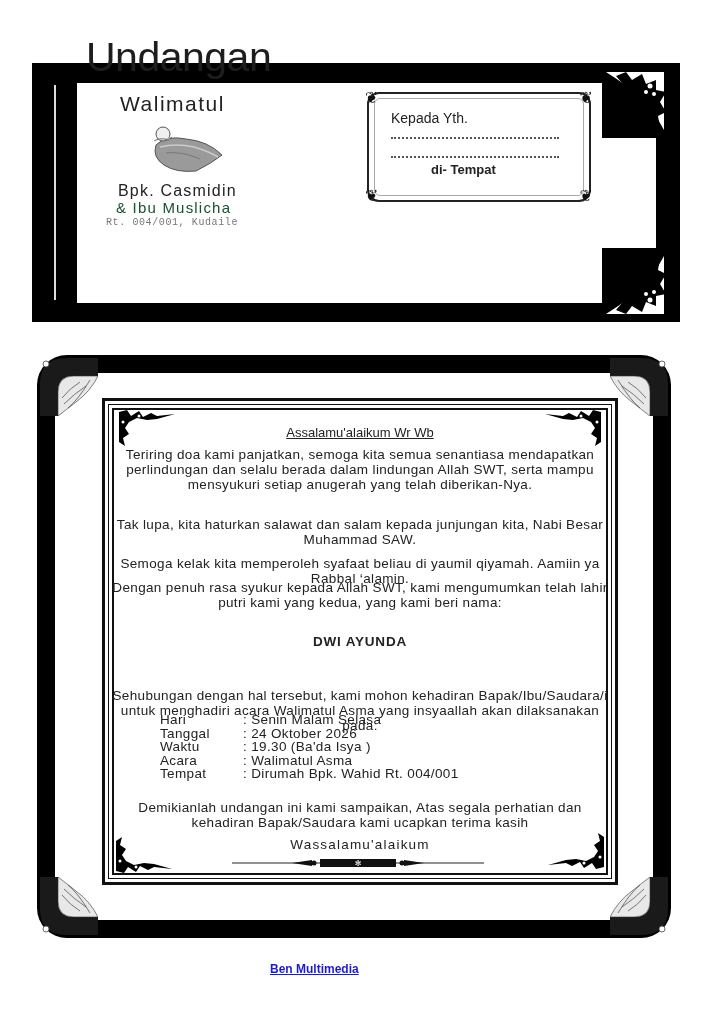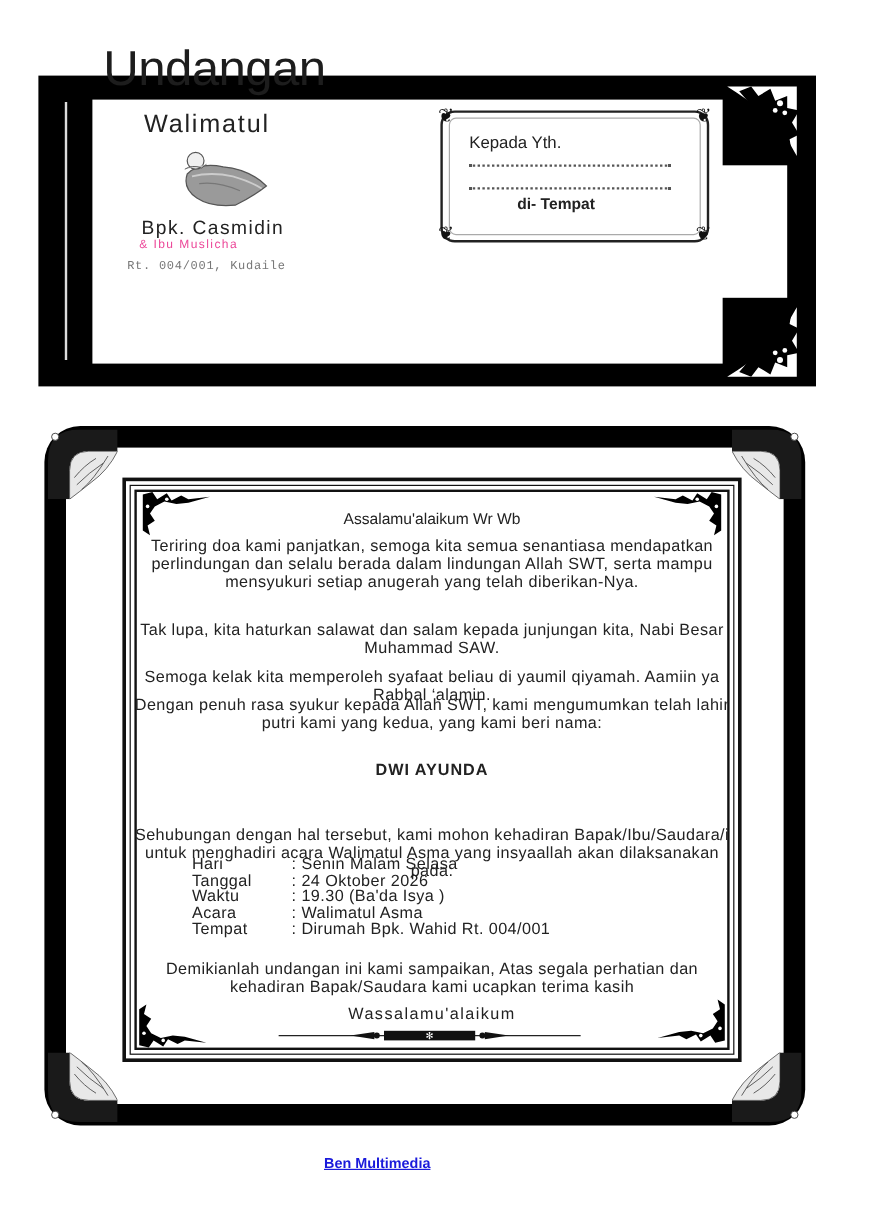--- a/index.html
+++ b/index.html
@@ -8,21 +8,21 @@
   
   .cover { position:absolute; left:32px; top:63px; width:648px; height:259px; background:#000; }
   .cover .thin-line { position:absolute; left:22px; top:22px; width:2px; height:215px; background:#ddd; }
   .cover .inner { position:absolute; left:45px; top:20px; width:580px; height:220px; background:#fff; }
   .cover .inner-right-bar { position:absolute; left:624px; top:20px; width:2px; height:220px; background:#000; }
 
   .title-undangan { position:absolute; left:86px; top:34px; font-size:41px; color:#1d1d1d; letter-spacing:-0.5px; }
   .title-walimatul { position:absolute; left:120px; top:92px; font-size:21px; letter-spacing:1.5px; color:#222; }
   .baby { position:absolute; left:146px; top:123px; width:82px; height:52px; }
   .parent1 { position:absolute; left:118px; top:182px; font-size:16px; letter-spacing:1.2px; color:#222; }
-  .parent2 { position:absolute; left:116px; top:199px; font-size:10px; letter-spacing:1.2px; color:#ec4899; }
+  .parent2 { position:absolute; left:116px; top:199px; font-size:15px; letter-spacing:1.2px; color:#14532d; }
   .addr { position:absolute; left:106px; top:217px; font-family:"Liberation Mono", monospace; font-size:10px; color:#777; letter-spacing:0.6px; }
 
   .label-box { position:absolute; left:367px; top:92px; width:220px; height:106px; border:2px solid #222; border-radius:12px; background:#fff; }
   .label-box .inner-frame { position:absolute; left:5px; top:4px; right:5px; bottom:4px; border:1px solid #aaa; border-radius:6px; }
   .label-box .kepada { position:absolute; left:22px; top:16px; font-size:14px; color:#222; }
   .label-box .dots { position:absolute; left:22px; width:168px; height:1px; border-top:2px dotted #555; }
   .label-box .tempat { position:absolute; left:62px; top:68px; font-size:13px; color:#222;font-weight:bold; }
   .label-box .curl { position:absolute; font-size:16px; color:#111; line-height:1; }
 
   .holly { position:absolute; color:#000; }
@@ -30,21 +30,21 @@
   
   .card2 { position:absolute; left:37px; top:355px; width:634px; height:583px; background:#000; border-radius:30px; }
   .card2 .white1 { position:absolute; left:18px; top:18px; width:598px; height:547px; background:#fff; }
   .ornate { position:absolute; width:58px; height:58px; }
 
   .frame { position:absolute; left:102px; top:398px; width:516px; height:487px; border:3px solid #111; box-sizing:border-box; background:#fff; }
   .frame .f2 { position:absolute; left:3px; top:3px; right:3px; bottom:3px; border:1px solid #111; }
   .frame .f3 { position:absolute; left:7px; top:7px; right:7px; bottom:7px; border:2px solid #111; }
 
   .body-text { position:absolute; left:112px; width:496px; text-align:center; font-size:13.5px; line-height:15px; color:#222; letter-spacing:0.35px; }
-  .salam { top:425px; font-size:13px; letter-spacing:0; }
+  .salam { top:425px; font-size:13px; letter-spacing:0;text-decoration:underline; }
   .p1 { top:447px; }
   .p2 { top:517px; }
   .p3 { top:556px; }
   .p4 { top:580px; }
   .name { top:634px; font-weight:bold; letter-spacing:0.8px; }
   .p5 { top:688px; }
   .p6 { top:800px; }
   .wass { top:837px; letter-spacing:1.2px; }
 
   .details { position:absolute; left:160px; top:713px; font-size:13.5px; line-height:13.5px; color:#222; letter-spacing:0.35px; }

